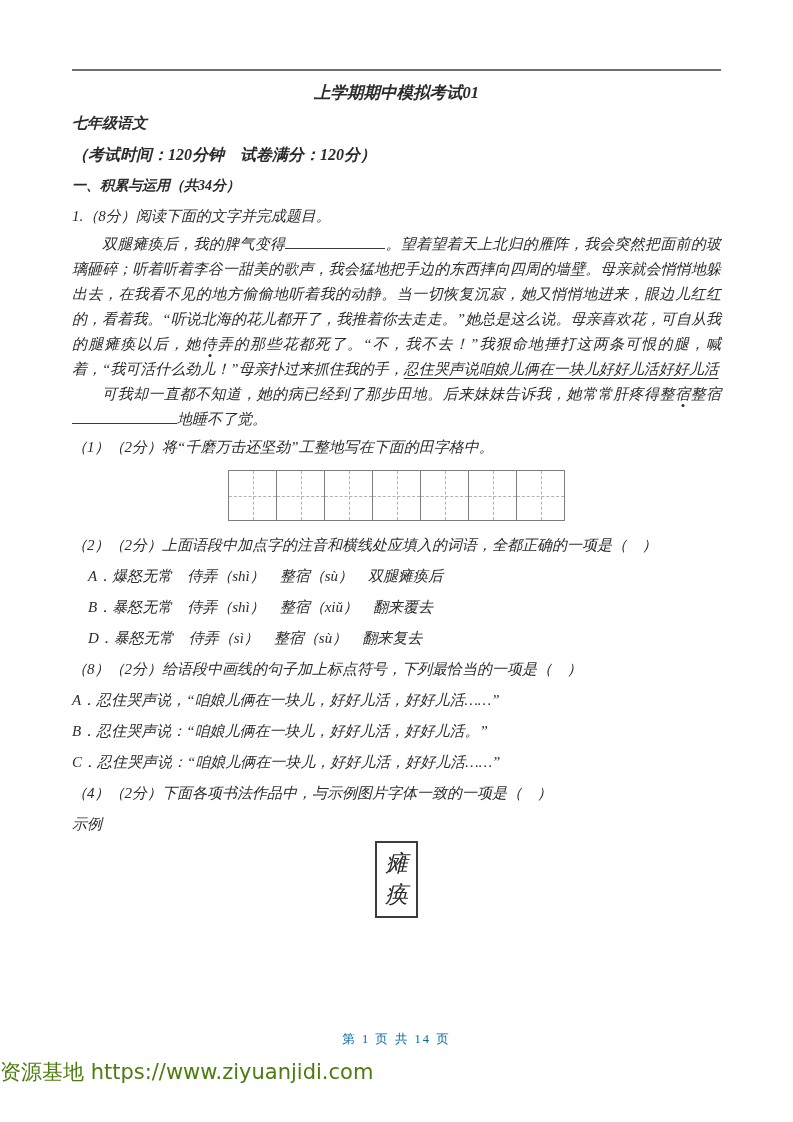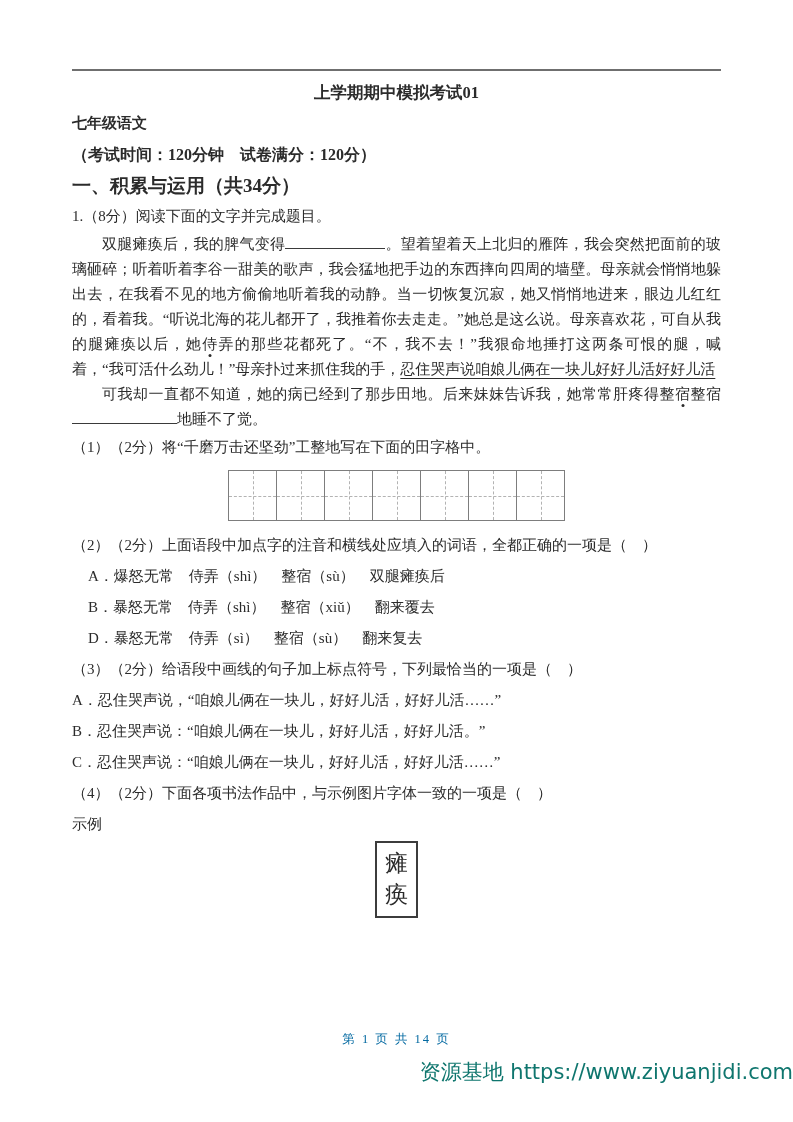--- a/index.html
+++ b/index.html
@@ -10,25 +10,25 @@
     margin:0 auto;
     background:#ffffff;
     font-family:"Liberation Serif","DejaVu Serif",serif;
     color:#2b2b2b;
     overflow:hidden;
   }
   .top-rule {
     margin:69px 72px 0 72px;
     border-top:2px solid #6f6f6f;
   }
-  .content { padding:0 72px; font-size:15px; }
+  .content { padding:0 72px; font-size:15px;font-style:italic; }
   .c-title   { text-align:center; font-weight:bold; font-size:16.5px; line-height:30px; margin-top:7px; }
   .c-sub     { text-align:left; font-weight:bold; font-size:15px; line-height:31px; }
   .c-info    { text-align:left; font-weight:bold; font-size:16px; line-height:31px; }
-  .sec-head  { font-weight:bold; font-size:19px; line-height:31px; }
+  .sec-head  { font-weight:bold; font-size:14px; line-height:31px; }
   .q-stem    { line-height:31px; }
   .para {
     text-align:justify;
     text-indent:2em;
     line-height:25px;
   }
   .blank {
     display:inline-block;
     border-bottom:1px solid #3a3a3a;
     height:13px;
@@ -88,23 +88,23 @@
     position:absolute;
     left:0; right:0; top:1031px;
     text-align:center;
     font-size:12.5px;
     color:#0369a1;
     letter-spacing:2px;
   }
   .watermark {
     position:absolute;
     left:0; right:0; top:1058px;
-    text-align:right;
+    text-align:left;
     font-size:21px;
-    color:#0f766e;
+    color:#4d7c0f;
     font-family:"DejaVu Sans","Liberation Sans",sans-serif;
   }
 </style>
 </head>
 <body>
 
 <div class="page">
   <div class="top-rule"></div>
 
   <div class="content">
@@ -129,21 +129,21 @@
       <div class="tz-cell"></div>
       <div class="tz-cell"></div>
       <div class="tz-cell"></div>
     </div>
 
     <div class="q-stem">（2）（2分）上面语段中加点字的注音和横线处应填入的词语，全都正确的一项是（　）</div>
     <div class="option indent16">A．爆怒无常　侍弄（shì）　整宿（sù）　双腿瘫痪后</div>
     <div class="option indent16">B．暴怒无常　侍弄（shì）　整宿（xiǔ）　翻来覆去</div>
     <div class="option indent16">D．暴怒无常　侍弄（sì）　整宿（sù）　翻来复去</div>
 
-    <div class="q-stem">（3）（2分）给语段中画线的句子加上标点符号，下列最恰当的一项是（　）</div>
+    <div class="q-stem">（8）（2分）给语段中画线的句子加上标点符号，下列最恰当的一项是（　）</div>
     <div class="option">A．忍住哭声说，“咱娘儿俩在一块儿，好好儿活，好好儿活……”</div>
     <div class="option">B．忍住哭声说：“咱娘儿俩在一块儿，好好儿活，好好儿活。”</div>
     <div class="option">C．忍住哭声说：“咱娘儿俩在一块儿，好好儿活，好好儿活……”</div>
 
     <div class="q-stem">（4）（2分）下面各项书法作品中，与示例图片字体一致的一项是（　）</div>
     <div class="q-stem">示例</div>
 
     <div class="calli-box">
       <div>瘫</div>
       <div>痪</div>

